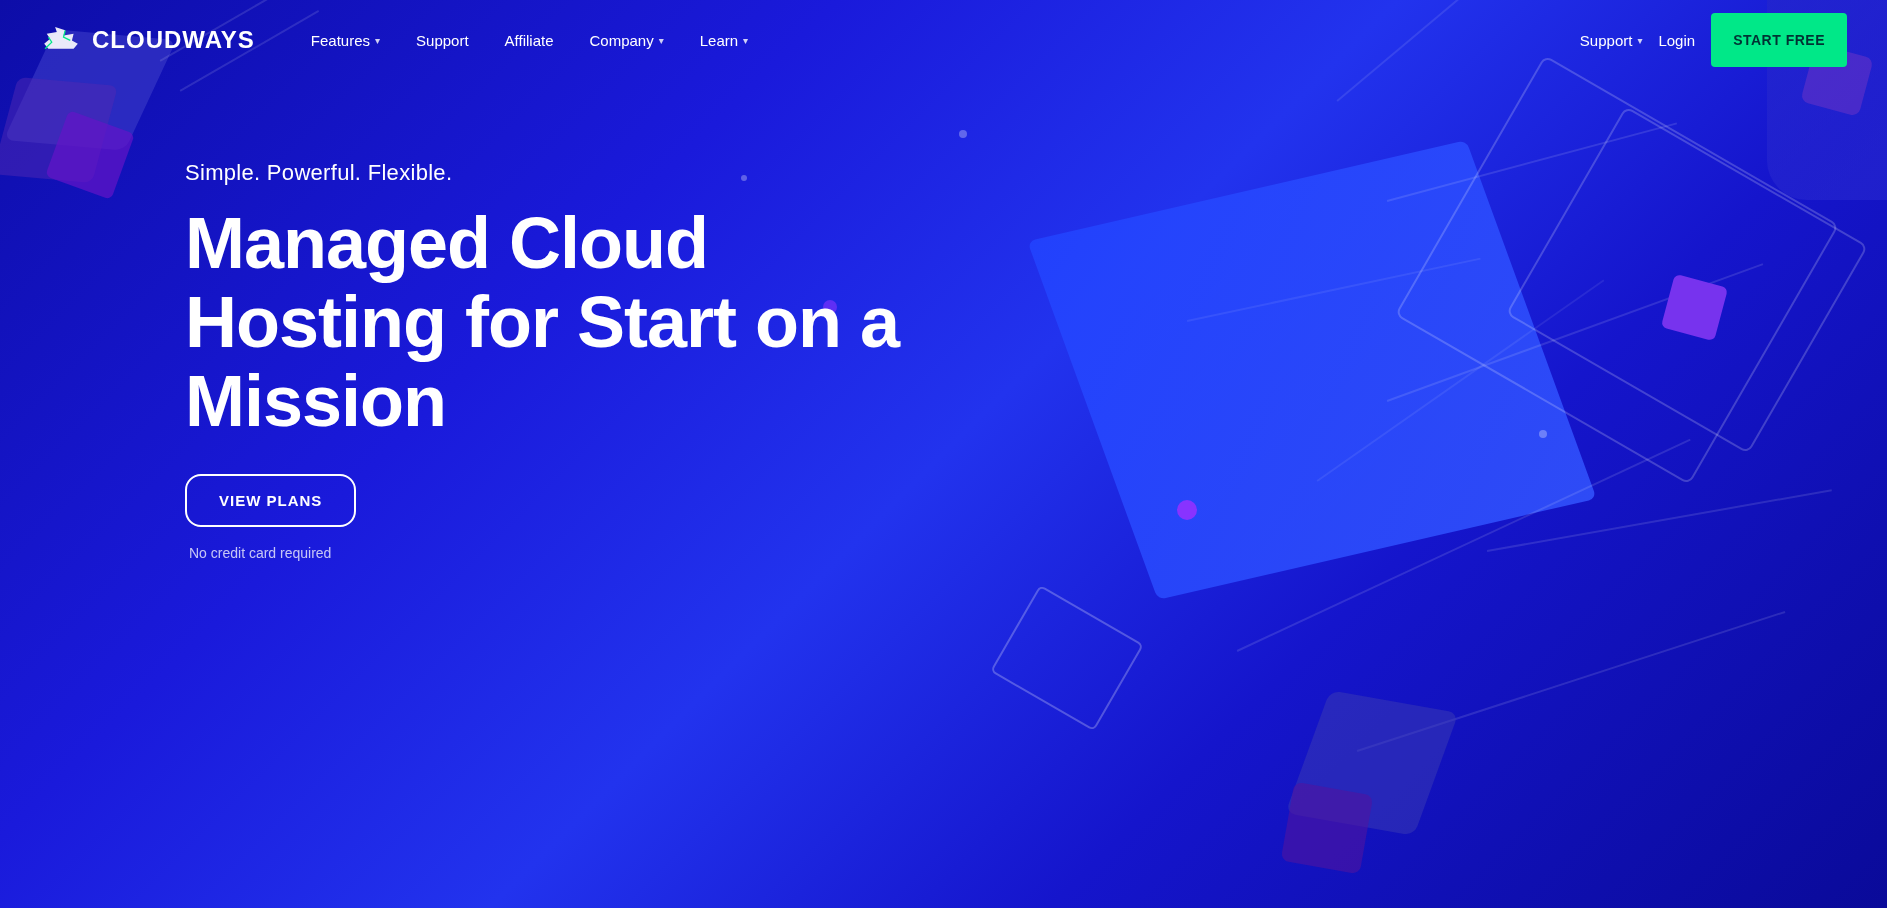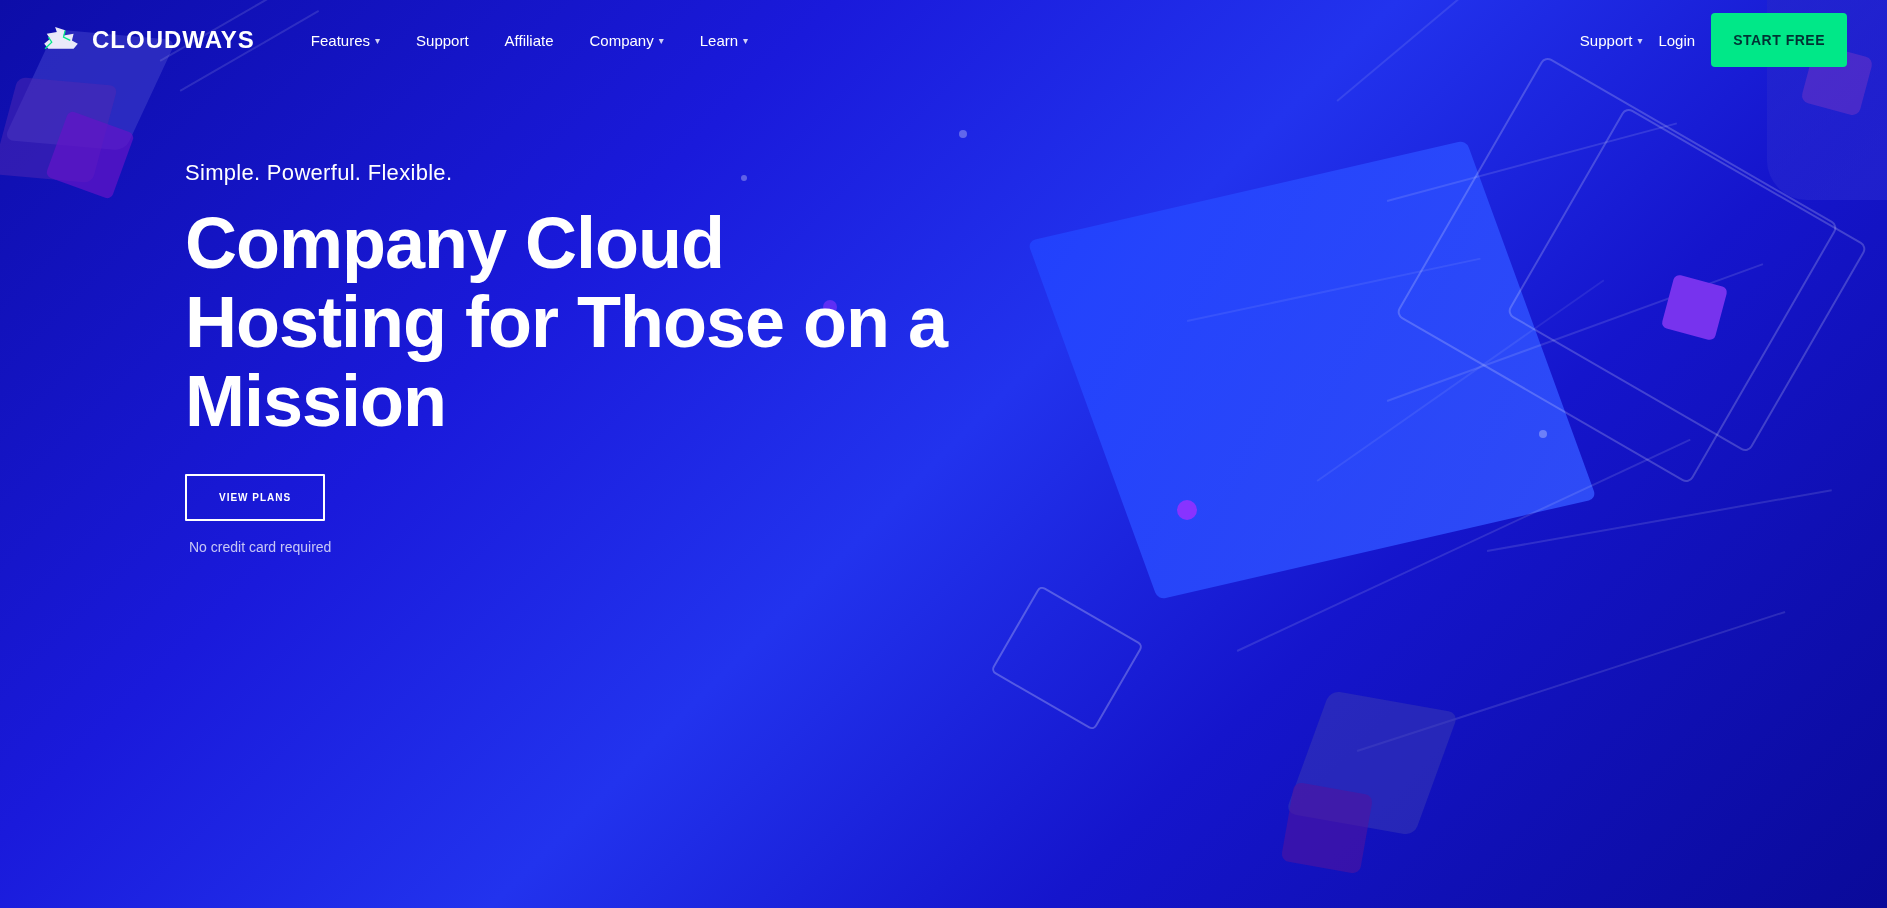--- a/index.html
+++ b/index.html
@@ -289,23 +289,23 @@
       cursor: pointer;
       letter-spacing: 1px;
       border: none;
       text-transform: uppercase;
     }
 
     .view-plans-btn {
       background: transparent;
       color: white;
       font-weight: 700;
-      font-size: 10px;
+      font-size: 15px;
       padding: 16px 32px;
-      border-radius: 1px;
+      border-radius: 16px;
       cursor: pointer;
       letter-spacing: 1px;
       border: 2.5px solid white;
       text-transform: uppercase;
     }
 
     .no-cc {
       color: rgba(255,255,255,0.75);
       font-size: 14px;
       margin-left: 4px;
@@ -410,21 +410,21 @@
       </div>
       <div class="login-btn">
         <span>Login</span>
       </div>
       <button class="start-free-btn">START FREE</button>
     </div>
   </nav>
 
   <div class="hero-content">
     <p class="hero-tagline">Simple. Powerful. Flexible.</p>
-    <h1 class="hero-title">Company Cloud Hosting for Those on a Mission</h1>
+    <h1 class="hero-title">Managed Cloud Hosting for Start on a Mission</h1>
 
     <div class="hero-buttons">
       <button class="view-plans-btn">VIEW PLANS</button>
     </div>
 
     <p class="no-cc">No credit card required</p>
   </div>
 
 </div>
 

